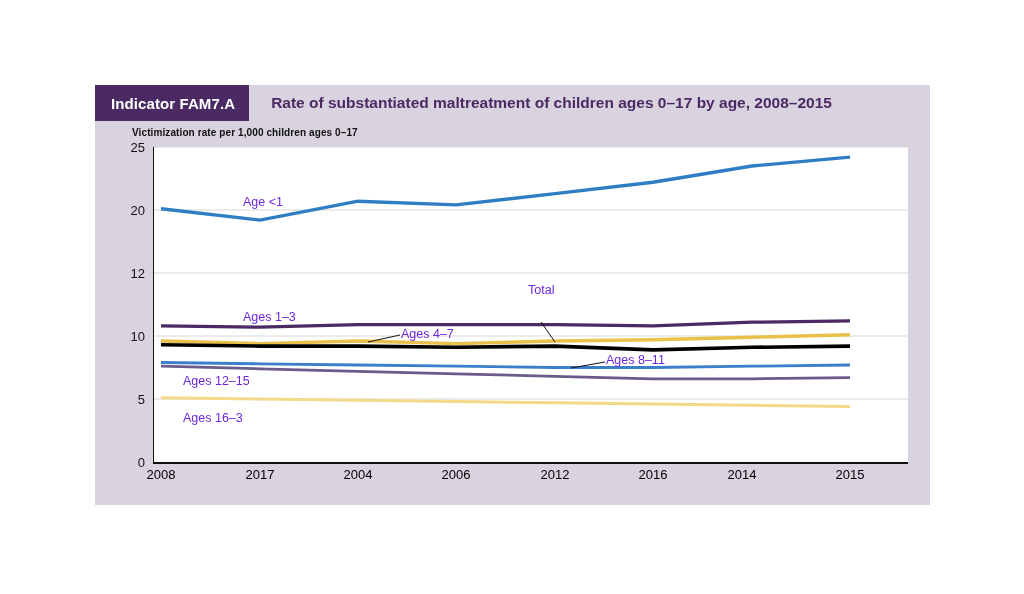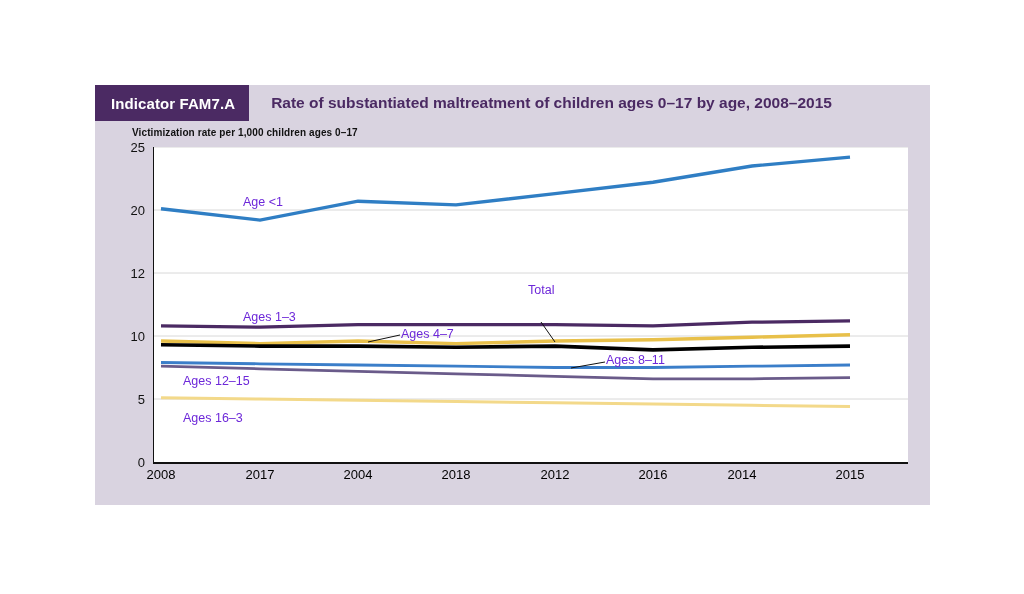--- a/index.html
+++ b/index.html
@@ -173,21 +173,21 @@
     <div class="ytick" style="top:315px">0</div>
     <div class="ytick" style="top:252px">5</div>
     <div class="ytick" style="top:189px">10</div>
     <div class="ytick" style="top:126px">12</div>
     <div class="ytick" style="top:63px">20</div>
     <div class="ytick" style="top:0px">25</div>
 
     <div class="xtick" style="left:8px">2008</div>
     <div class="xtick" style="left:107px">2017</div>
     <div class="xtick" style="left:205px">2004</div>
-    <div class="xtick" style="left:303px">2018</div>
+    <div class="xtick" style="left:303px">2006</div>
     <div class="xtick" style="left:402px">2012</div>
     <div class="xtick" style="left:500px">2016</div>
     <div class="xtick" style="left:589px">2014</div>
     <div class="xtick" style="left:697px">2015</div>
 
     <div class="series-label" style="left:90px; top:48px">Age &lt;1</div>
     <div class="series-label" style="left:90px; top:163px">Ages 1–3</div>
     <div class="series-label" style="left:248px; top:180px">Ages 4–7</div>
     <div class="series-label" style="left:375px; top:136px">Total</div>
     <div class="series-label" style="left:453px; top:206px">Ages 8–11</div>

